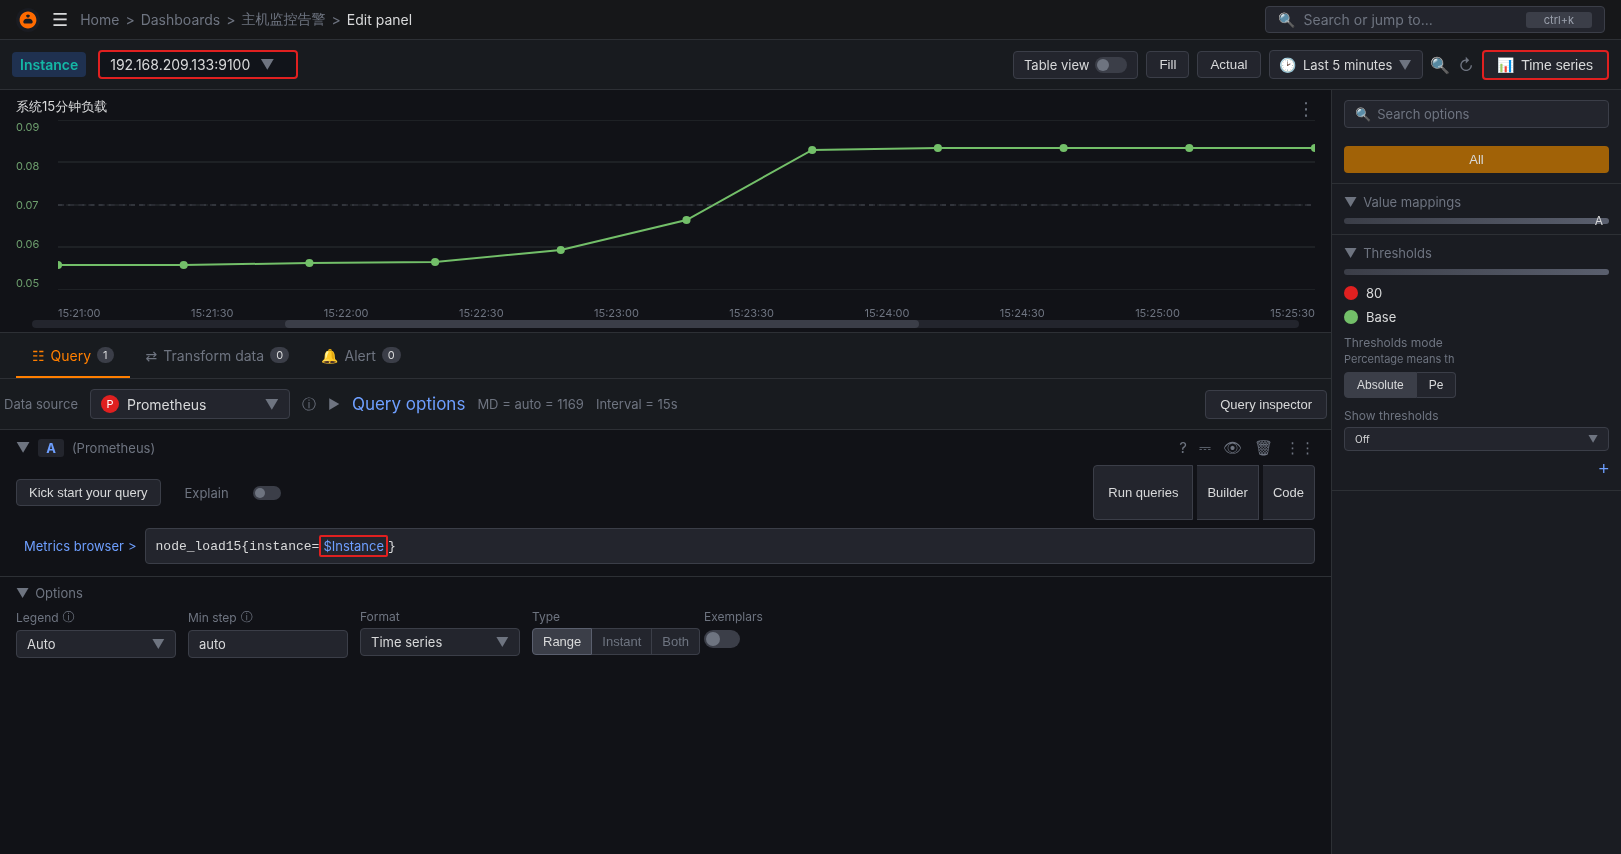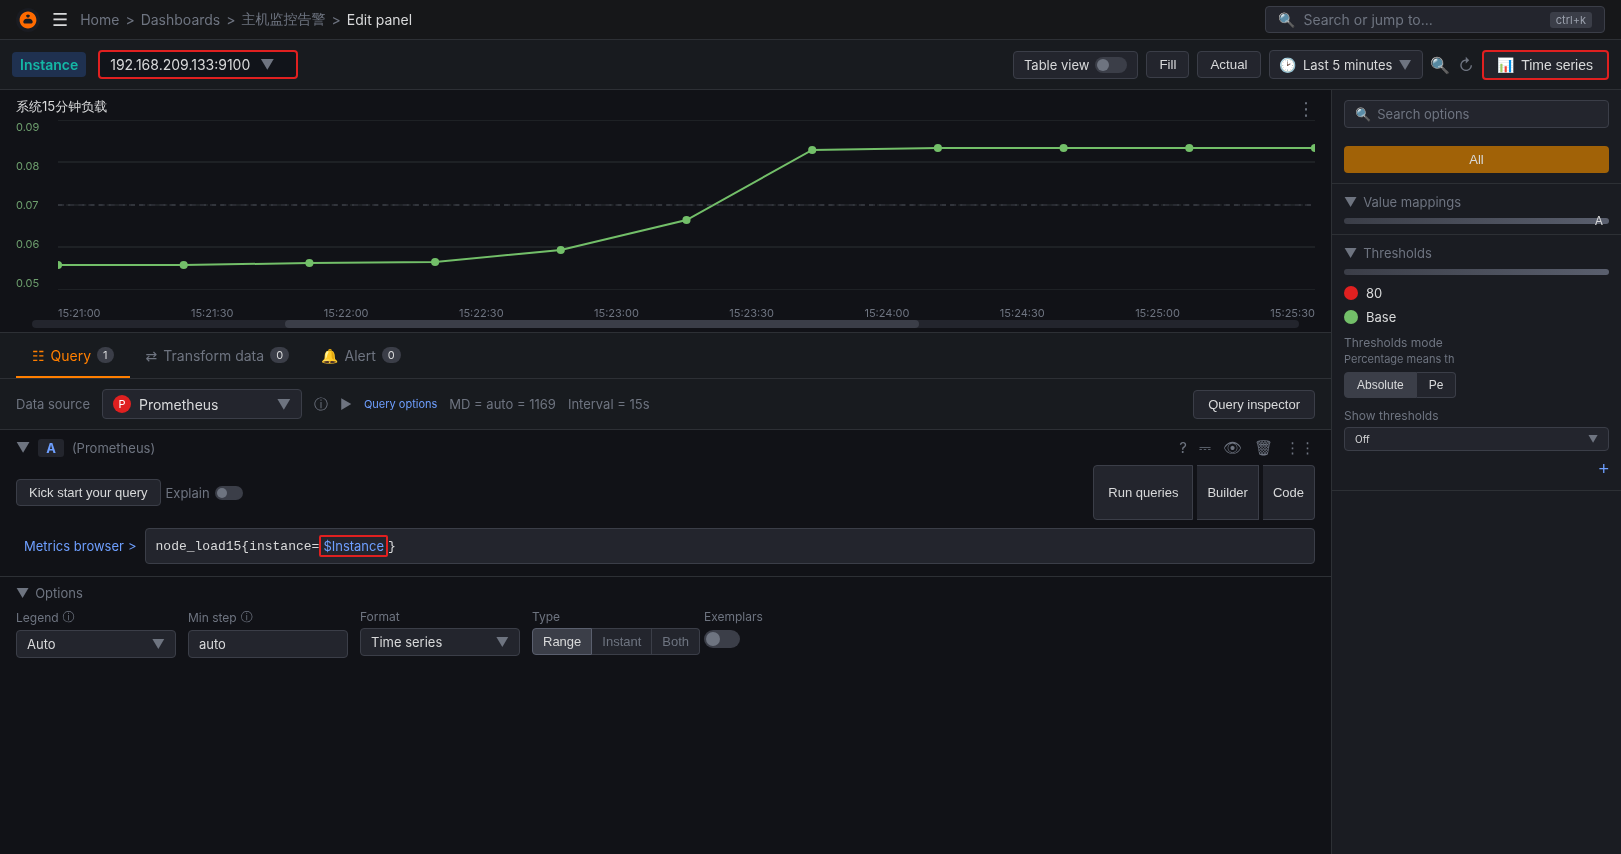--- a/index.html
+++ b/index.html
@@ -227,40 +227,40 @@
       border-radius: 10px;
       padding: 1px 6px;
       font-size: 11px;
     }
 
     
     .datasource-row {
       display: flex;
       align-items: center;
       background: #181b1f;
-      padding: 10px 16px;
+      padding: 10px 4px;
       gap: 12px;
       border-bottom: 1px solid #2d3035;
     }
     .ds-label { color: #6e7480; font-size: 13px; }
     .ds-select {
       display: flex; align-items: center; gap: 8px;
       background: #23252d; border: 1px solid #3b3e48; border-radius: 4px;
       padding: 5px 10px; color: #d8d9da; cursor: pointer; min-width: 200px;
     }
     .ds-icon {
       width: 18px; height: 18px; background: #e02020;
       border-radius: 50%; display: flex; align-items: center;
       justify-content: center; font-size: 11px; color: white;
     }
     .ds-chevron { margin-left: auto; color: #6e7480; }
     .info-icon { color: #6e7480; cursor: pointer; }
     .query-options-btn {
       display: flex; gap: 4px;
-      color: #6e9fff; cursor: pointer; font-size: 11px;
+      color: #6e9fff; cursor: pointer; font-size: 17px;
     }
     .query-meta { color: #6e7480; font-size: 13px; }
     .btn-query-inspector {
       margin-left: auto;
       background: #23252d; border: 1px solid #3b3e48; border-radius: 4px;
       padding: 6px 14px; color: #d8d9da; cursor: pointer; font-size: 13px;
     }
 
     
     .query-editor {
@@ -277,21 +277,21 @@
       background: #23252d; color: #6e9fff;
       border-radius: 3px; padding: 1px 8px; font-size: 13px; font-weight: bold;
     }
     .query-source { color: #6e7480; font-size: 13px; }
     .query-actions {
       margin-left: auto; display: flex; align-items: center; gap: 12px;
     }
     .query-action-icon { color: #6e7480; cursor: pointer; font-size: 15px; }
 
     .kickstart-row {
-      display: flex; align-items: center; gap: 5px; margin-bottom: 8px;
+      display: flex; align-items: center; gap: 24px; margin-bottom: 8px;
     }
     .btn-kickstart {
       background: #23252d; border: 1px solid #3b3e48; border-radius: 4px;
       padding: 5px 12px; color: #d8d9da; cursor: pointer; font-size: 13px;
     }
     .explain-label { color: #6e7480; font-size: 13px; }
     .toggle-small {
       width: 28px; height: 14px; background: #3b3e48; border-radius: 7px;
       position: relative; cursor: pointer;
     }
@@ -485,21 +485,21 @@
     <span class="sep">&gt;</span>
     <a>Dashboards</a>
     <span class="sep">&gt;</span>
     <a>主机监控告警</a>
     <span class="sep">&gt;</span>
     <span class="current">Edit panel</span>
   </div>
   <div class="topbar-search">
     <span>🔍</span>
     <span>Search or jump to...</span>
-    <span style="margin-left:auto;background:#3b3e48;border-radius:3px;padding:1px 6px;font-size:11px;color:#9aa0ac;">ctrl+k</span>
+    <span style="margin-left:auto;background:#3b3e48;border-radius:3px;padding:1px 18px;font-size:11px;color:#9aa0ac;">ctrl+k</span>
   </div>
 </div>
 
 <div class="instance-bar">
   <span class="instance-label">Instance</span>
   <div class="instance-dropdown">
     <span>192.168.209.133:9100</span>
     <span class="chevron">▼</span>
   </div>
 

